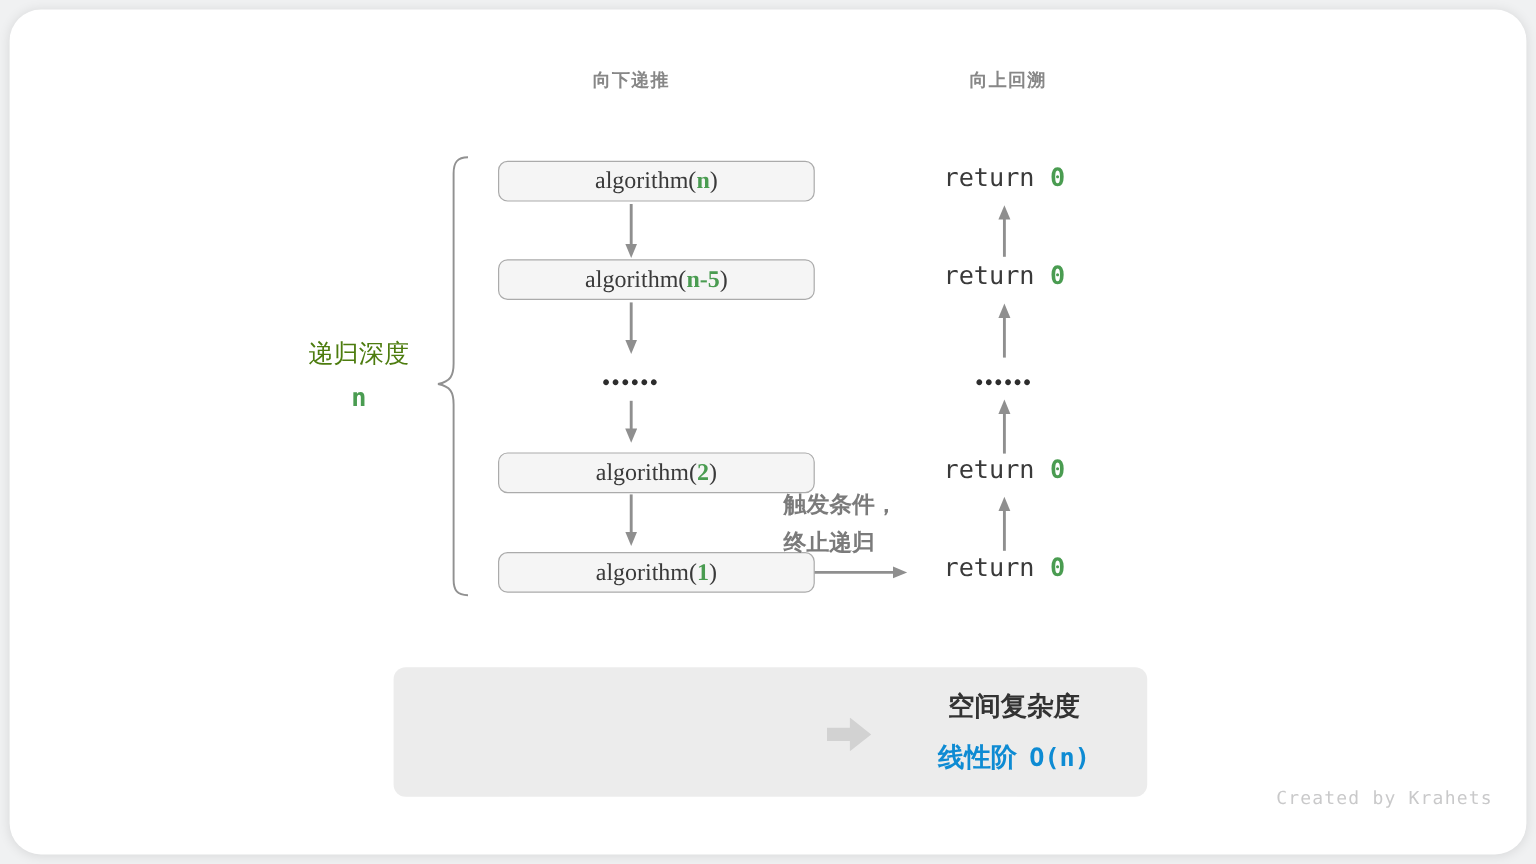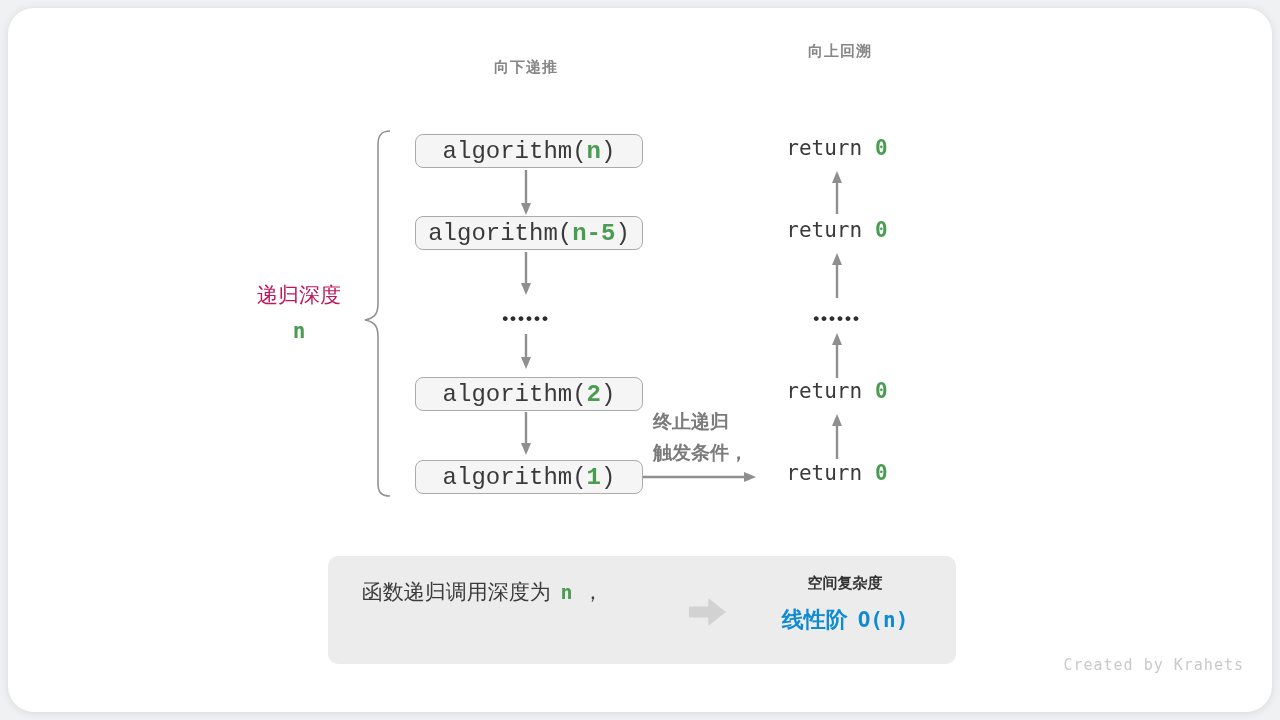--- a/index.html
+++ b/index.html
@@ -16,41 +16,41 @@
     box-shadow: 0 1px 10px rgba(0,0,0,0.10);
   }
   .abs { position: absolute; }
   .col-header {
     width: 220px; text-align: center;
     font-size: 15px; font-weight: bold; color: #878787;
     letter-spacing: 1px;
   }
   .mono { font-family: "DejaVu Sans Mono", monospace; }
   .call-box {
-    left: 415px; width: 228px; height: 34px;
+    left: 415px; width: 264px; height: 34px;
     background: #f5f5f5; border: 1.5px solid #ababab; border-radius: 8px;
     display: flex; align-items: center; justify-content: center;
-    font-family: Liberation Mono, monospace;
-    font-size: 24px; color: #3a3a3a;
+    font-family: Liberation Serif, serif;
+    font-size: 20px; color: #3a3a3a;
   }
   .green { color: #4a9c51; font-weight: bold; }
   .return-row {
     left: 737px; width: 200px; height: 28px;
     display: flex; align-items: flex-start; justify-content: center;
     font-family: "DejaVu Sans Mono", monospace;
     font-size: 21px; color: #3a3a3a;
   }
   .return-row .green { margin-left: 13px; }
   .dots {
     width: 120px; height: 28px; text-align: center;
     font-size: 17px; font-weight: bold; color: #2d2d2d;
     letter-spacing: 2px; line-height: 26px;
   }
   .depth-label { left: 240px; top: 281px; width: 118px; text-align: center; }
-  .depth-label .t1 { font-size: 21px; color: #be185d; }
+  .depth-label .t1 { font-size: 21px; color: #4d7c0f; }
   .depth-label .t2 { margin-top: 10px; font-size: 21px; }
   .note {
     left: 653px; top: 406px; width: 130px;
     font-size: 19px; font-weight: bold; color: #7b7b7b; line-height: 31px;
   }
   .summary {
     left: 328px; top: 556px; width: 628px; height: 108px;
     background: #ececec; border-radius: 10px;
   }
   .summary-left {
@@ -58,21 +58,21 @@
     font-size: 21px; color: #3b3b3b; line-height: 39px;
   }
   .summary-left .mono { font-size: 20px; }
   .block-arrow {
     left: 361px; top: 42px; width: 37px; height: 28px;
     background: #d2d2d2;
     -webkit-clip-path: polygon(0% 30%, 52% 30%, 52% 0%, 100% 50%, 52% 100%, 52% 70%, 0% 70%);
     clip-path: polygon(0% 30%, 52% 30%, 52% 0%, 100% 50%, 52% 100%, 52% 70%, 0% 70%);
   }
   .summary-right { left: 417px; top: 18px; width: 200px; text-align: center; }
-  .summary-right .title { font-size: 15px; font-weight: bold; color: #333333; }
+  .summary-right .title { font-size: 22px; font-weight: bold; color: #333333; }
   .summary-right .result {
     margin-top: 12px; font-size: 22px; font-weight: bold; color: #0e8bd3;
   }
   .summary-right .result .mono { margin-left: 10px; font-size: 21px; }
   .watermark {
     right: 36px; top: 656px;
     font-family: "DejaVu Sans Mono", monospace;
     font-size: 15px; color: #c9c9ca; letter-spacing: 1px;
   }
   svg.overlay { position: absolute; left: 0; top: 0; pointer-events: none; }
@@ -100,21 +100,21 @@
     <line x1="642" y1="477" x2="745" y2="477" marker-end="url(#ah)"></line>
 
     <line x1="837" y1="214" x2="837" y2="182" marker-end="url(#ah)"></line>
     <line x1="837" y1="298" x2="837" y2="264" marker-end="url(#ah)"></line>
     <line x1="837" y1="378" x2="837" y2="344" marker-end="url(#ah)"></line>
     <line x1="837" y1="459" x2="837" y2="425" marker-end="url(#ah)"></line>
   </g>
 </svg>
 
 <div class="abs col-header" style="left:416px; top:58px;">向下递推</div>
-<div class="abs col-header" style="left:730px; top:42px;font-family:Liberation Mono, monospace;">向上回溯</div>
+<div class="abs col-header" style="left:730px; top:58px;font-family:Liberation Mono, monospace;">向上回溯</div>
 
 <div class="abs depth-label">
   <div class="t1">递归深度</div>
   <div class="t2 mono green">n</div>
 </div>
 
 <div class="abs call-box" style="top:134px;">
   <span>algorithm(</span>
     <span class="green">n</span>
     <span>)</span>
@@ -130,22 +130,22 @@
     <span class="green">2</span>
     <span>)</span>
 </div>
 <div class="abs call-box" style="top:460px;">
   <span>algorithm(</span>
     <span class="green">1</span>
     <span>)</span>
 </div>
 
 <div class="abs note">
+  <div>触发条件，</div>
   <div>终止递归</div>
-  <div>触发条件，</div>
 </div>
 
 <div class="abs return-row" style="top:136px;">
   <span>return</span>
     <span class="green">0</span>
 </div>
 <div class="abs return-row" style="top:218px;">
   <span>return</span>
     <span class="green">0</span>
 </div>
@@ -154,25 +154,20 @@
   <span>return</span>
     <span class="green">0</span>
 </div>
 <div class="abs return-row" style="top:461px;">
   <span>return</span>
     <span class="green">0</span>
 </div>
 
 <div class="abs summary">
   <div class="abs summary-left">
-    <div>
-      <span>函数递归调用深度为</span>
-      <span class="mono green" style="margin:0 4px;">n</span>
-      <span>，</span>
-    </div>
   </div>
   <div class="abs block-arrow"></div>
   <div class="abs summary-right">
     <div class="title">空间复杂度</div>
     <div class="result">
       <span>线性阶</span><span class="mono"><span>O(</span><span>n</span><span>)</span></span>
     </div>
   </div>
 </div>
 

